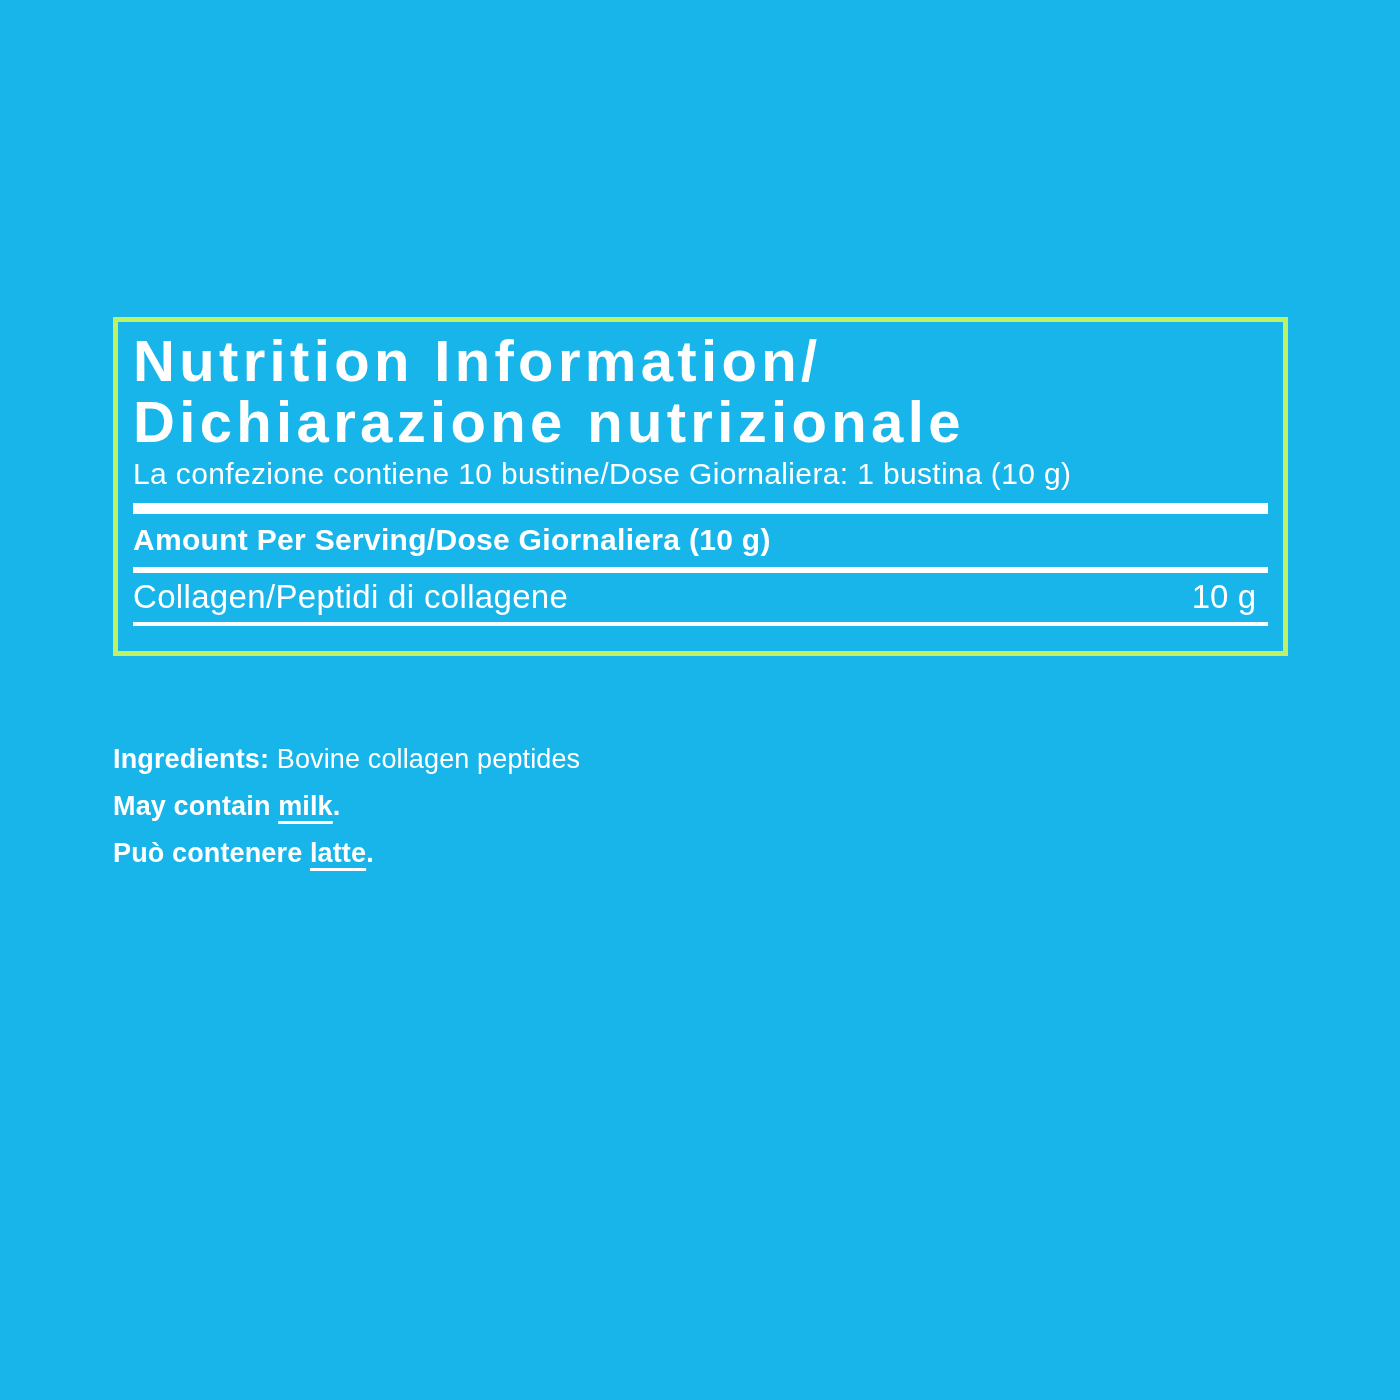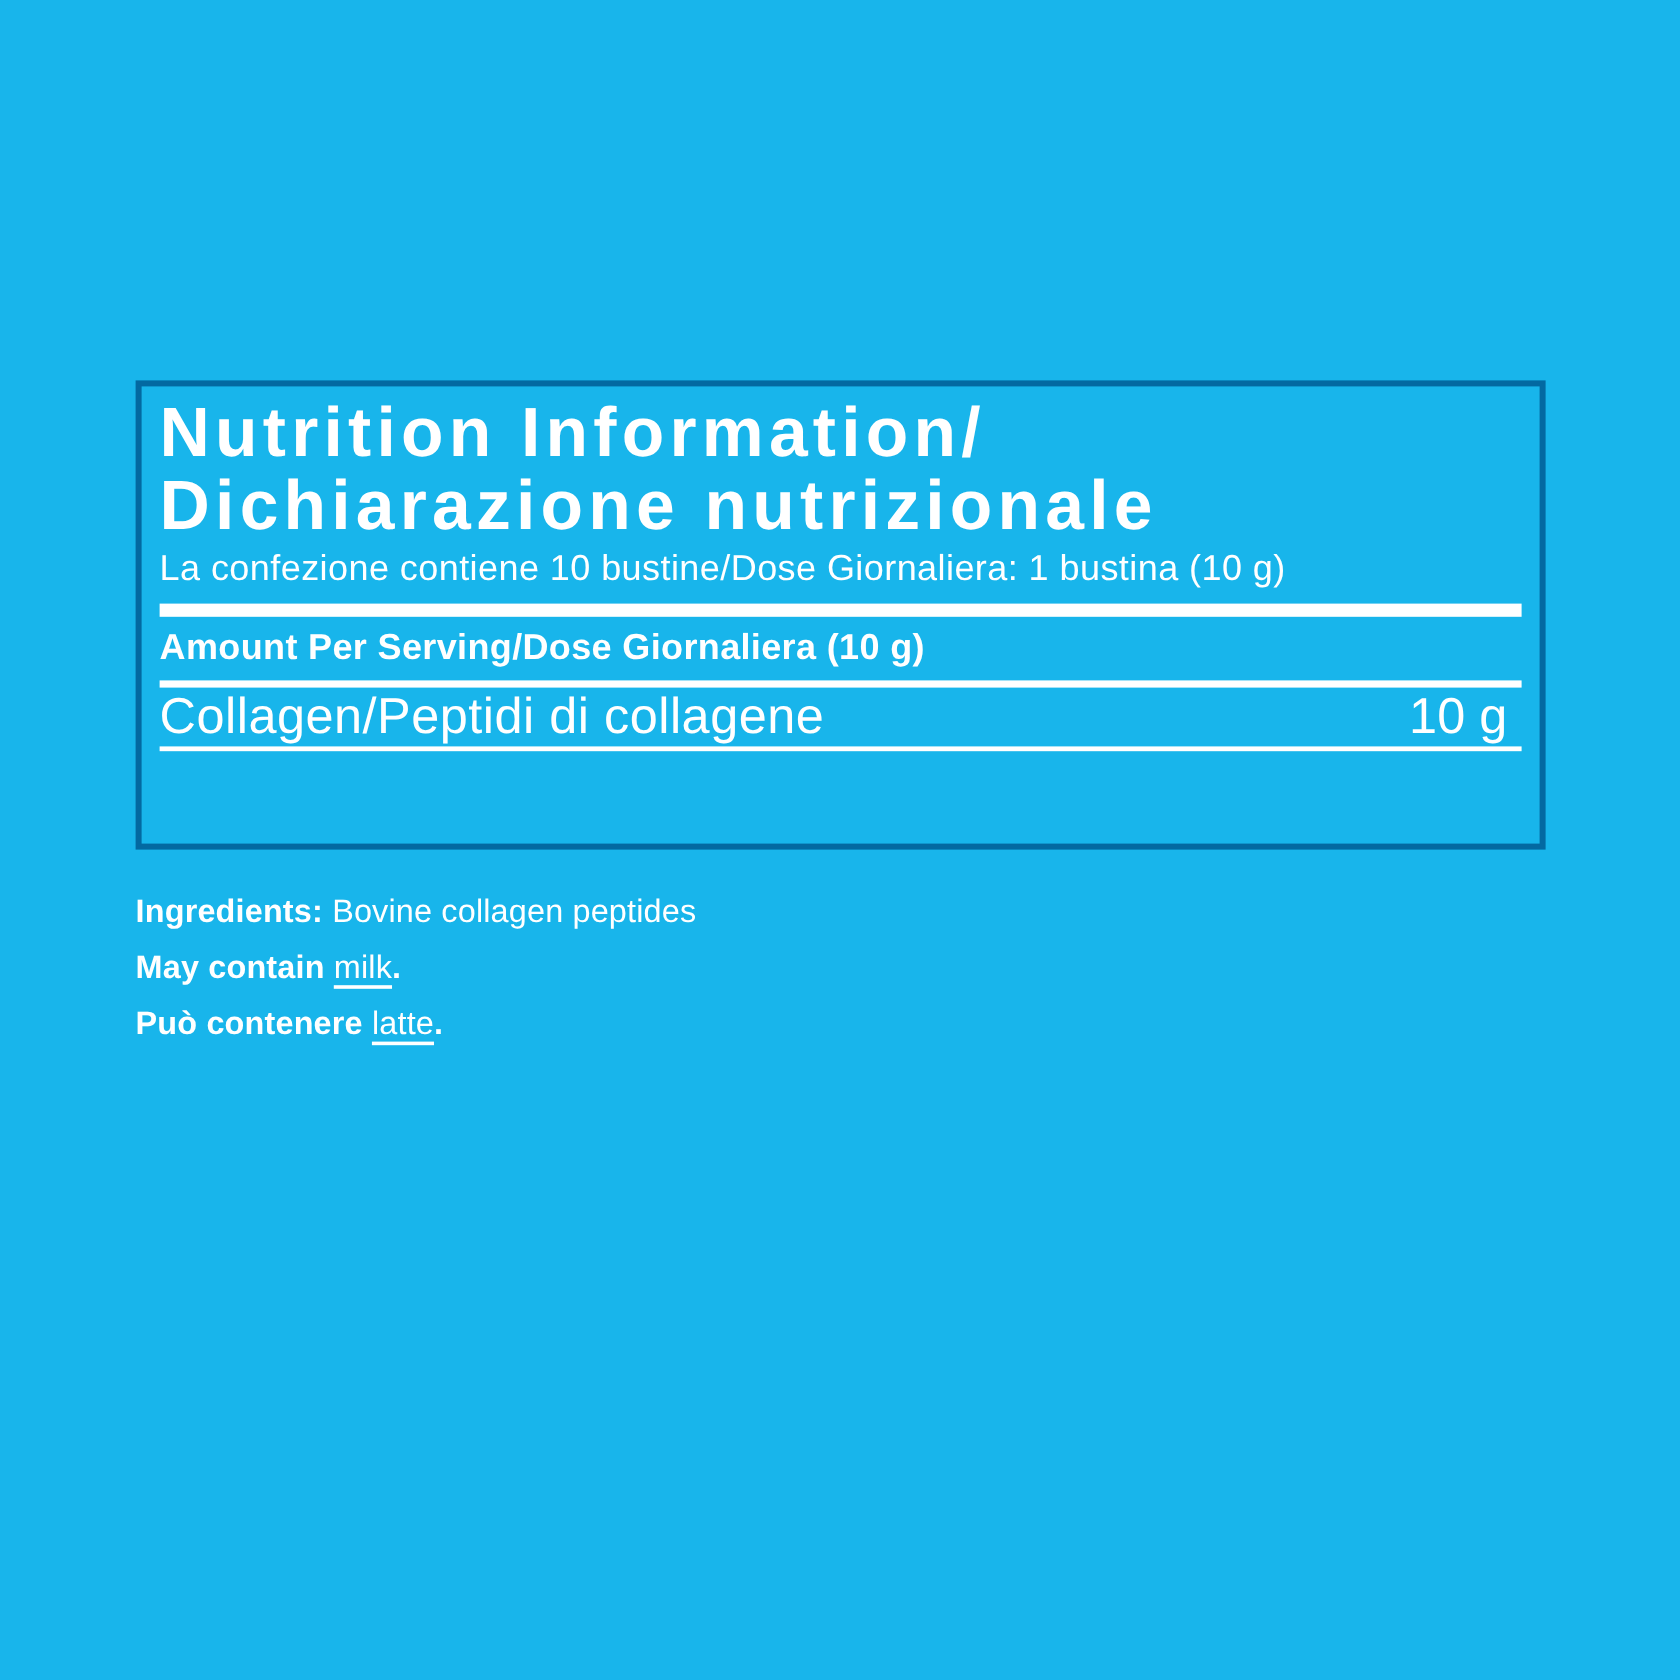--- a/index.html
+++ b/index.html
@@ -12,23 +12,23 @@
     color: #FFFFFF;
     overflow: hidden;
   }
 
   
   .panel {
     position: absolute;
     left: 113px;
     top: 317px;
     width: 1175px;
-    height: 391px;
+    height: 339px;
     box-sizing: border-box;
-    border: 5px solid #0369a1;
+    border: 5px solid #bef264;
     padding: 0 15px;
   }
 
   .title {
     font-weight: bold;
     font-size: 58px;
     line-height: 61px;
     letter-spacing: 0.075em;
     margin-top: 8px;
     white-space: nowrap;
@@ -61,42 +61,42 @@
     font-weight: bold;
     text-align: left;
     padding: 9px 0 10px 0;
     letter-spacing: 0.01em;
   }
 
   .nutrient-row {
     display: flex;
     justify-content: space-between;
     align-items: baseline;
-    font-size: 42px;
+    font-size: 33px;
     padding: 6px 0 7px 0;
     line-height: 36px;
   }
   .nutrient-row .nutrient-name { letter-spacing: 0.01em; }
   .nutrient-row.indent .nutrient-name { padding-left: 30px; }
   .nutrient-row .nutrient-amount { padding-right: 12px; }
 
   
   .ingredients {
     position: absolute;
     left: 113px;
     top: 736px;
     width: 1200px;
     font-size: 27px;
     line-height: 47px;
     letter-spacing: 0.005em;
   }
   .ingredients .line { white-space: nowrap; }
   .bold { font-weight: bold; }
   .allergen {
-    font-weight: normal;
+    font-weight: bold;
     text-decoration: underline;
     text-decoration-thickness: 3px;
     text-underline-offset: 6px;
   }
 </style>
 </head>
 <body>
 
 <div class="panel">
 

